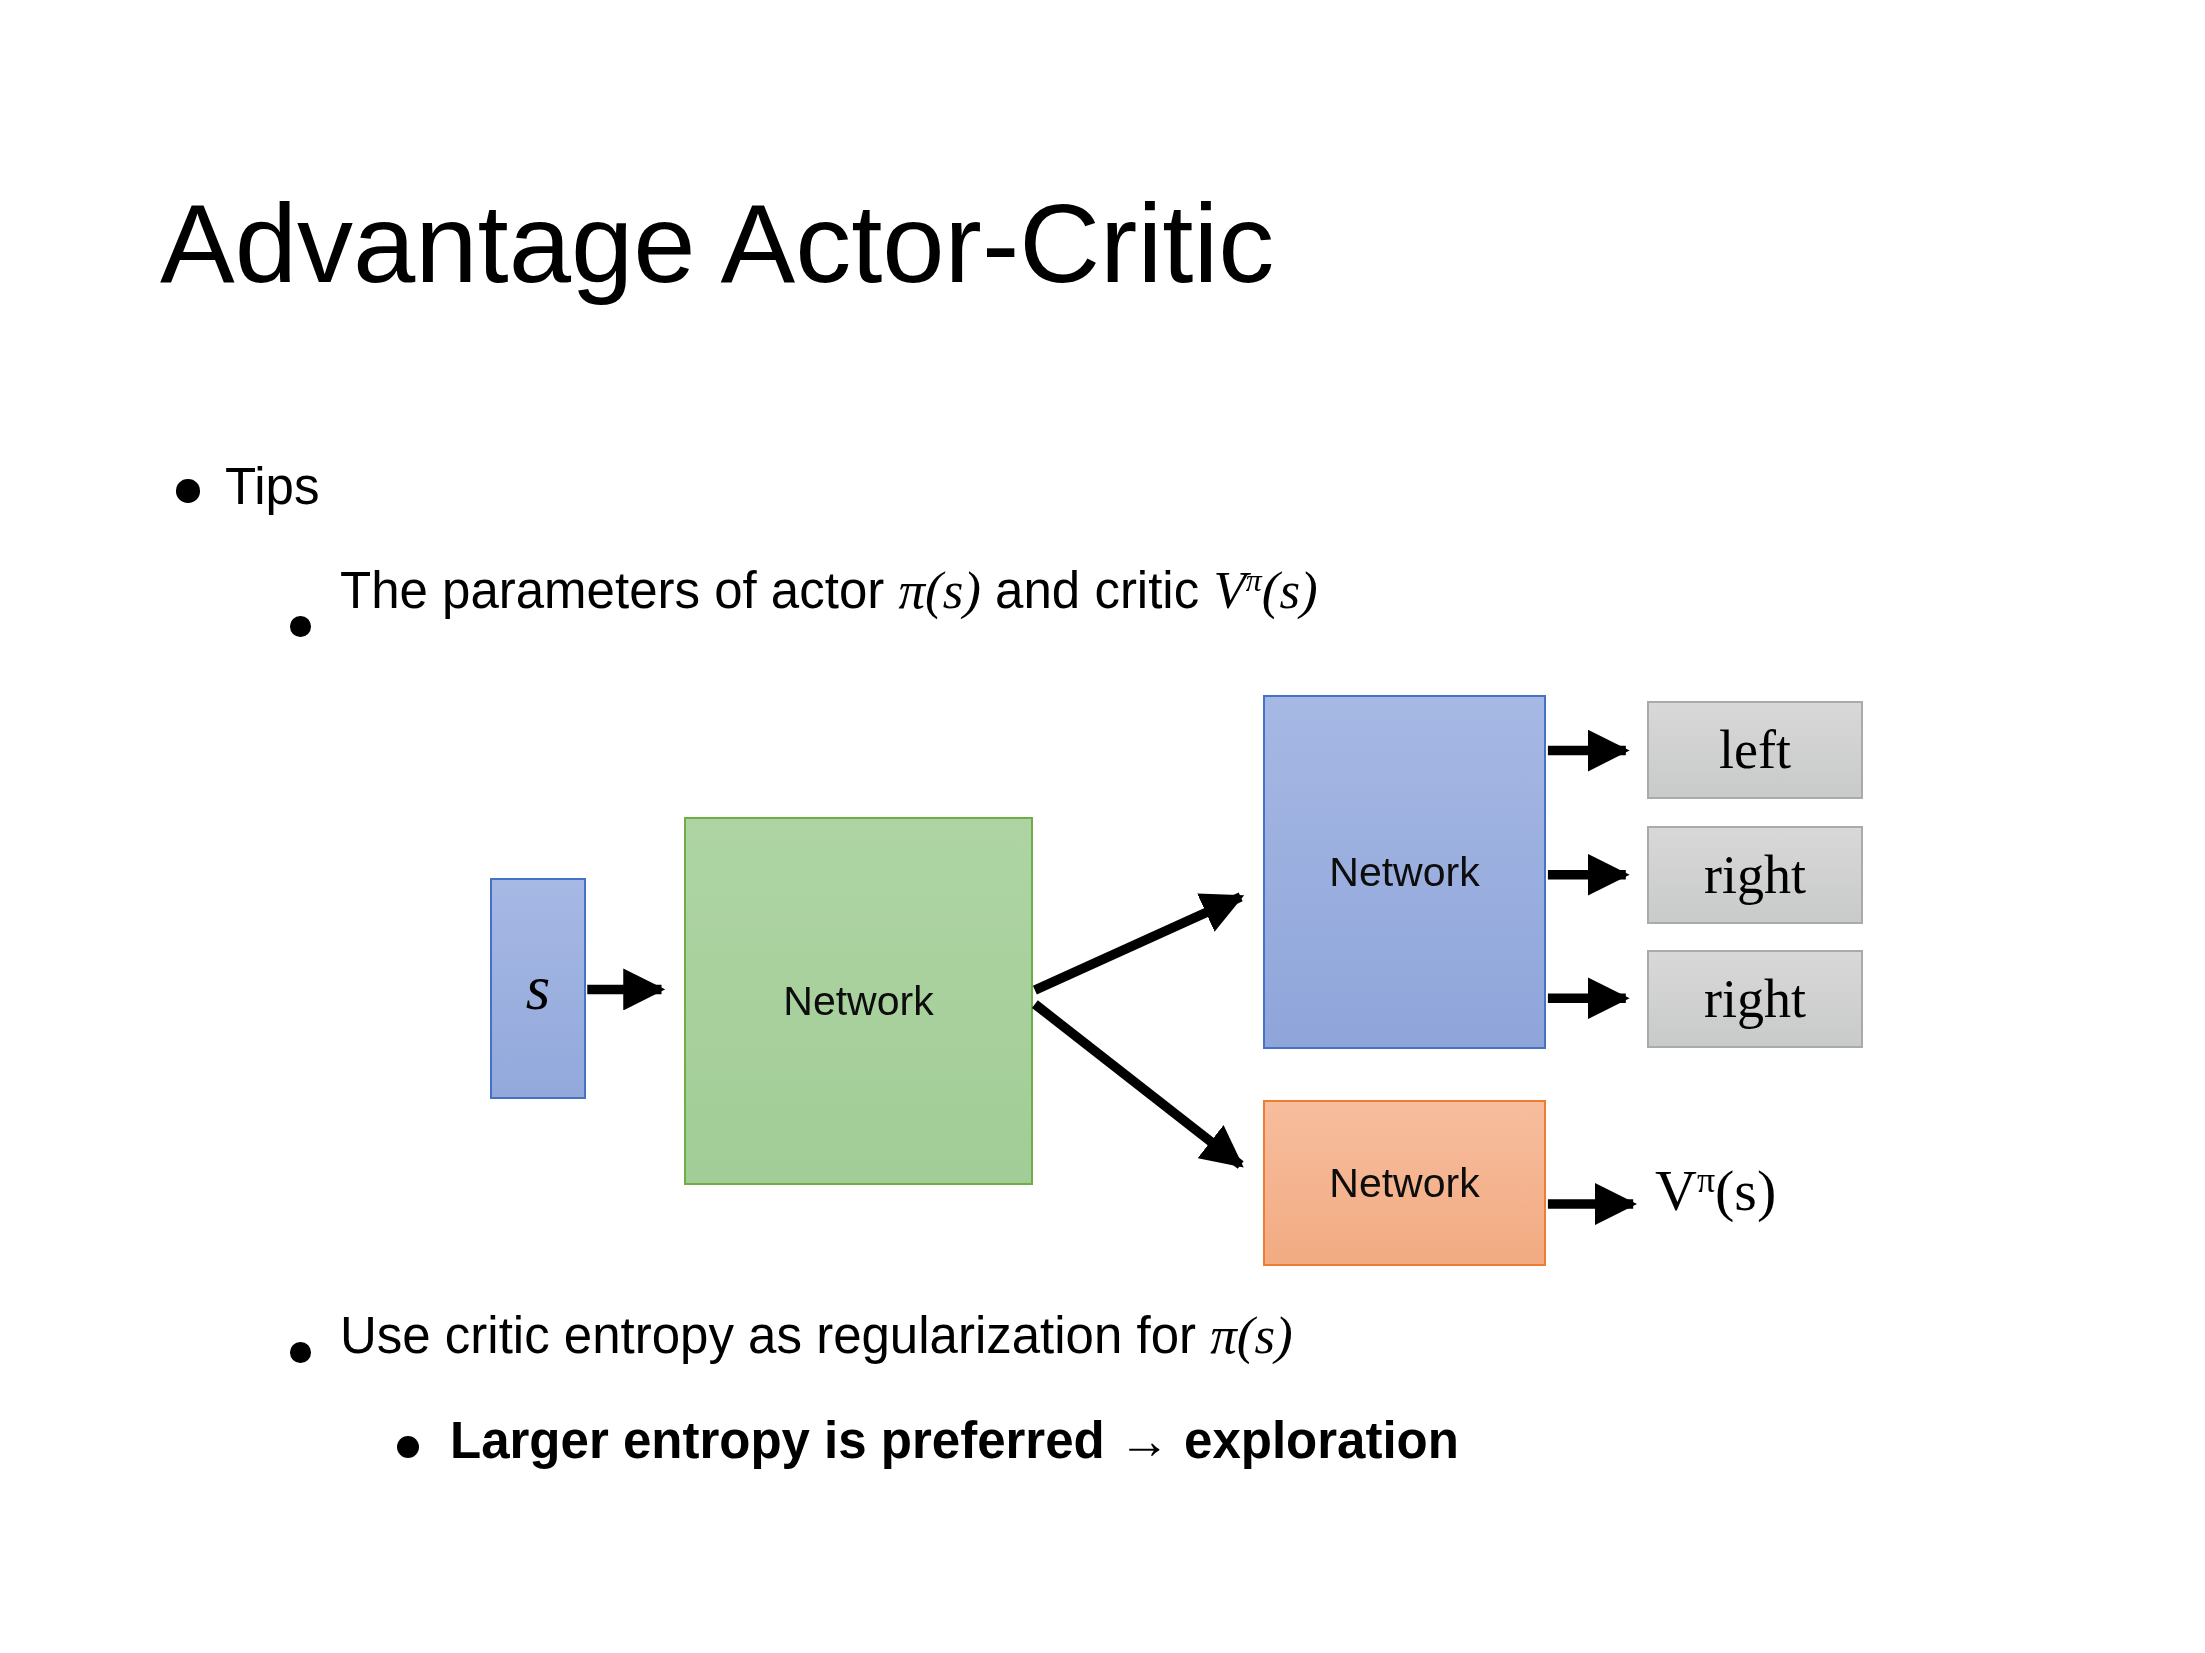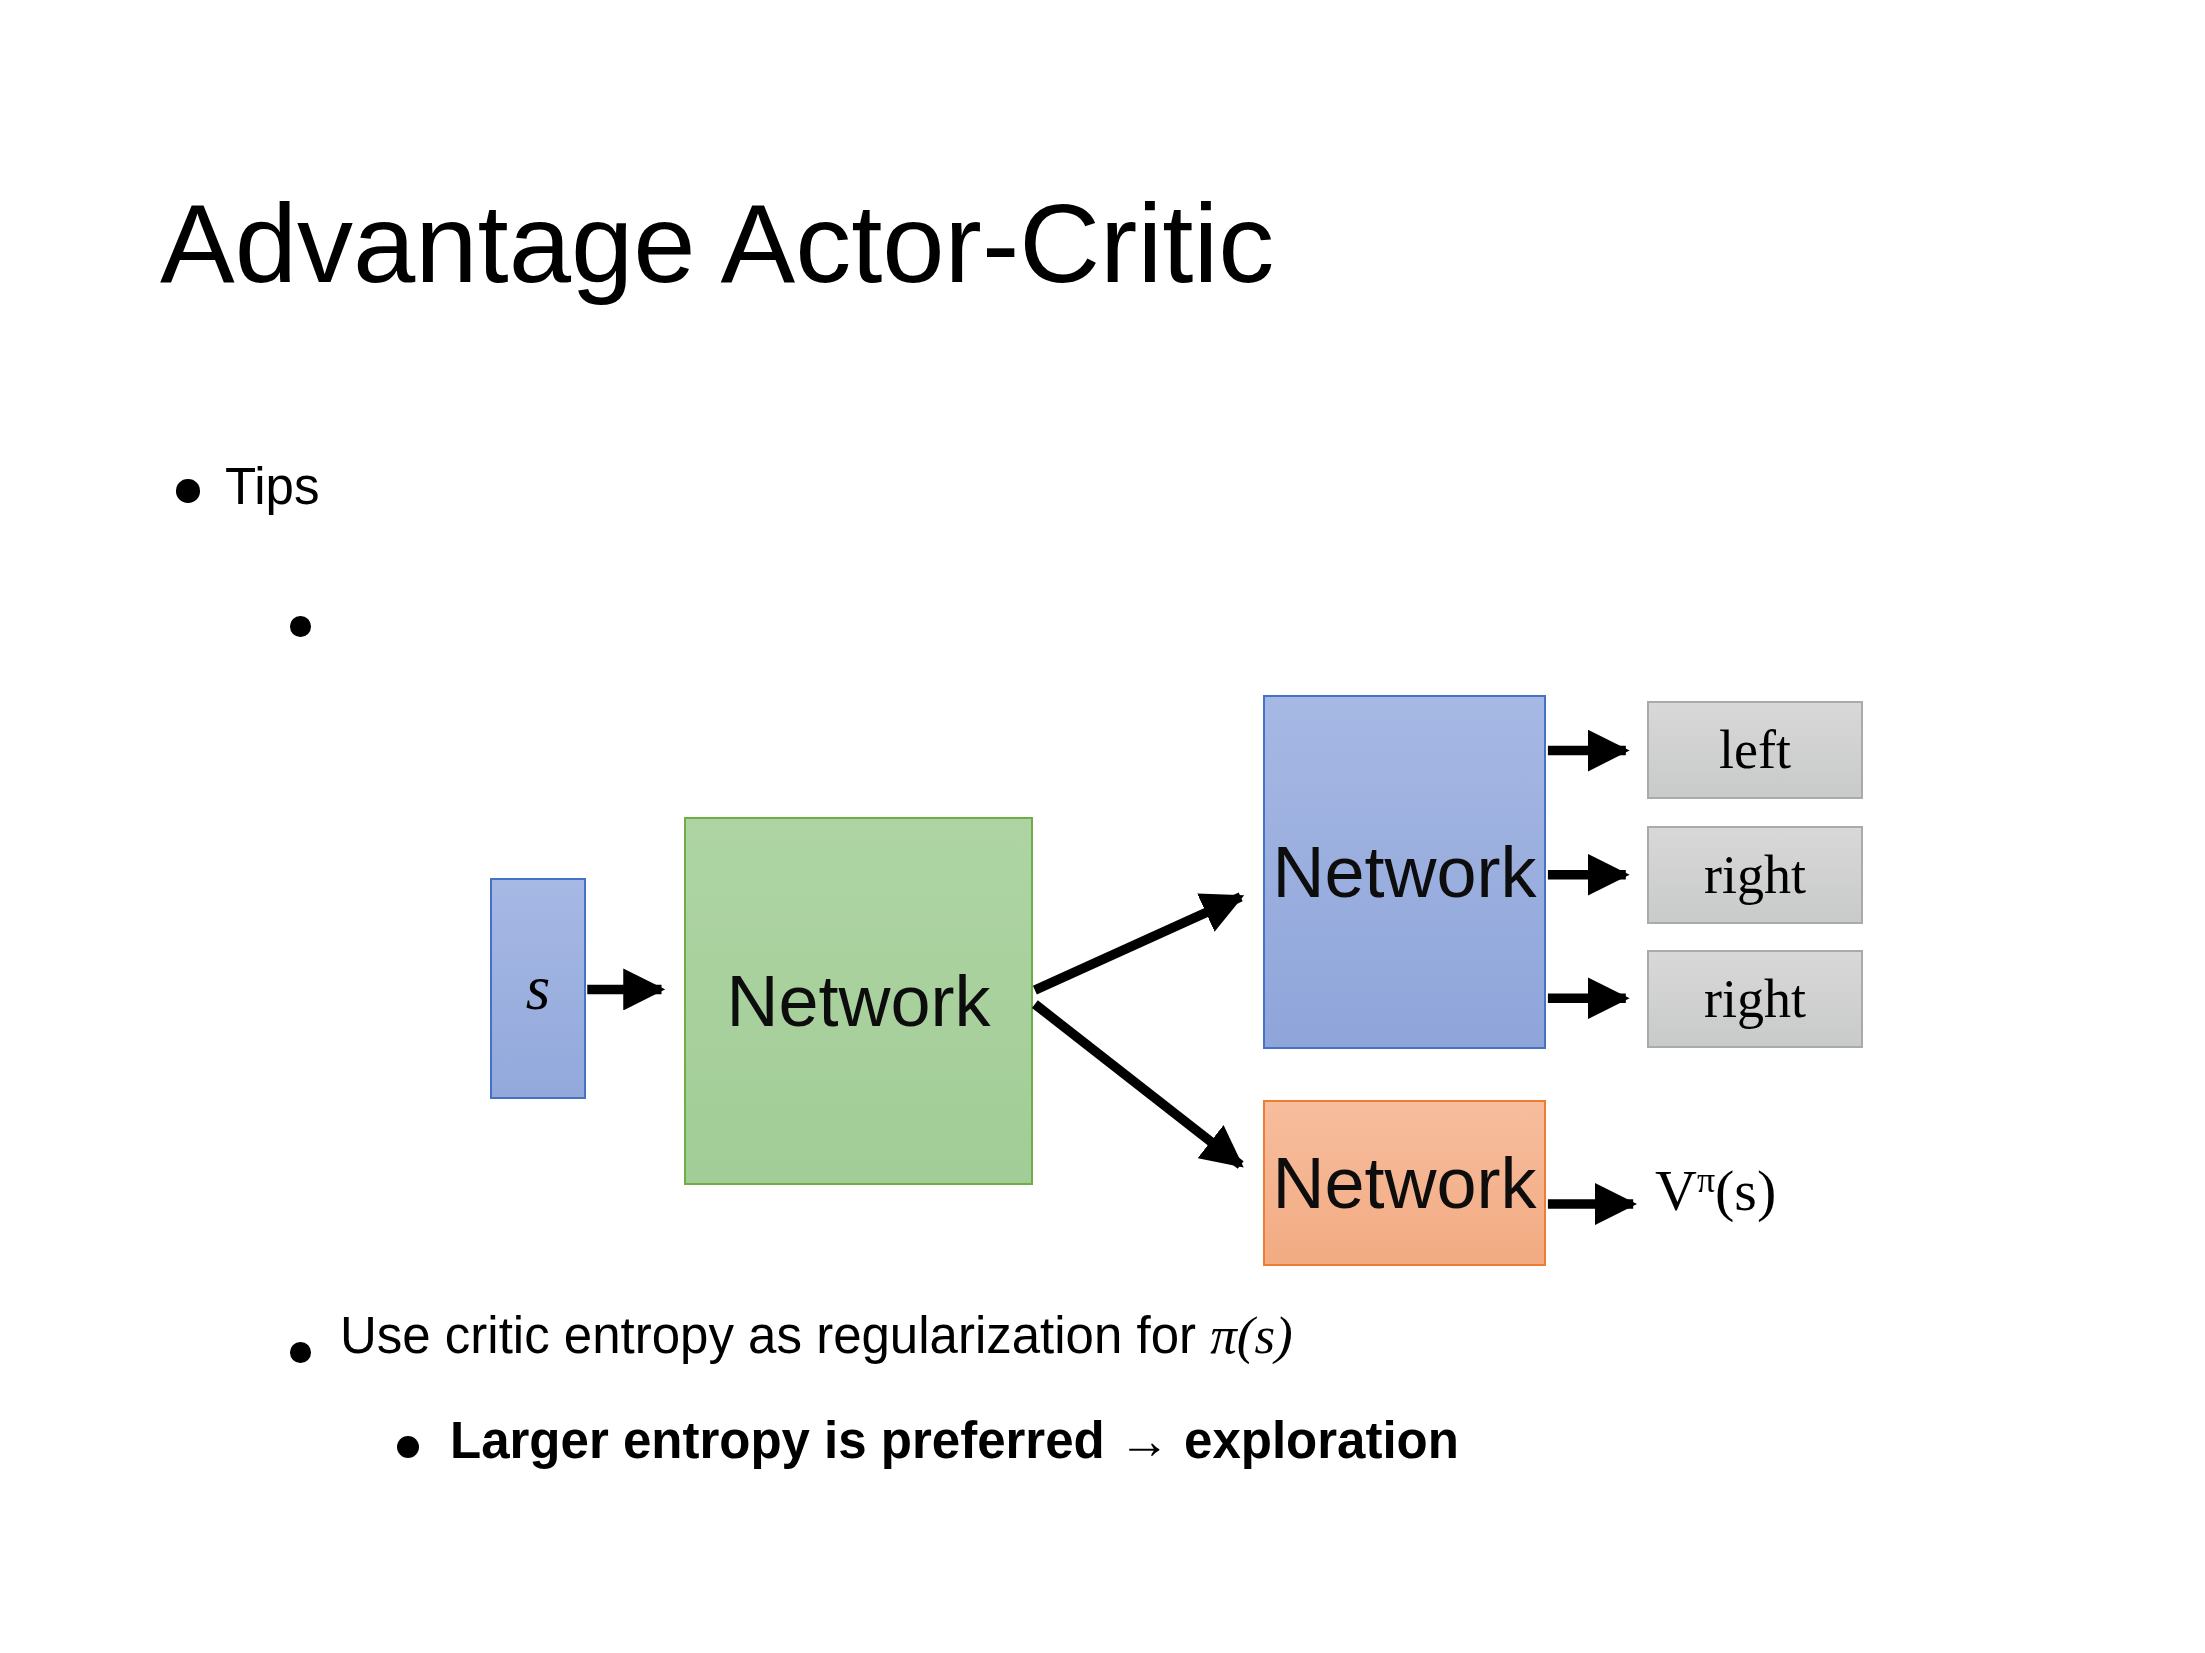--- a/index.html
+++ b/index.html
@@ -60,21 +60,21 @@
     left:1263px;top:695px;width:283px;height:354px;
     background:linear-gradient(180deg,#a6b8e4 0%,#8fa5da 100%);
     border:2.9px solid #4472c4;
   }
   .critic-box{
     left:1263px;top:1100px;width:283px;height:166px;
     background:linear-gradient(180deg,#f7bd9e 0%,#f2ab82 100%);
     border:2.9px solid #ed7d31;
   }
   .network-label{
-    font-size:72px;color:#0d0d0d;
+    font-size:41px;color:#0d0d0d;
   }
   .action-box{
     left:1647px;width:216px;height:98px;
     background:linear-gradient(180deg,#d7d8d7 0%,#c9cbca 100%);
     border:2.2px solid #a9abaa;
   }
   .action-label{
     font-family:"Liberation Serif",serif;
     font-size:54px;color:#000;
   }
@@ -94,20 +94,21 @@
 </head>
 <body>
 
 <div class="abs title">Advantage Actor-Critic</div>
 
 <div class="abs bullet-dot" style="left:176px;top:479px;width:23.5px;height:23.5px;"></div>
 <div class="abs body-text" style="left:225px;top:451px;">Tips</div>
 
 <div class="abs bullet-dot" style="left:290px;top:616px;width:20.6px;height:20.6px;"></div>
 <div class="abs body-text" style="left:340px;top:553px;">
+  <div><span>The parameters of actor </span><span class="math">π(s)</span><span>  and critic </span><span class="math"><span>V</span><span class="sup">π</span><span>(s)</span></span></div>
 </div>
 
 <div class="abs dbox state-box">
   <span class="state-label">s</span>
 </div>
 
 <div class="abs dbox shared-box">
   <span class="network-label">Network</span>
 </div>
 

